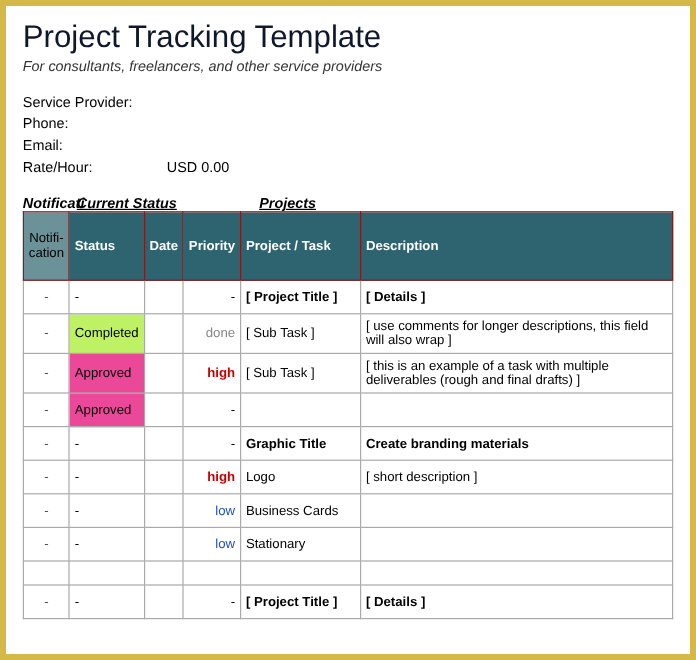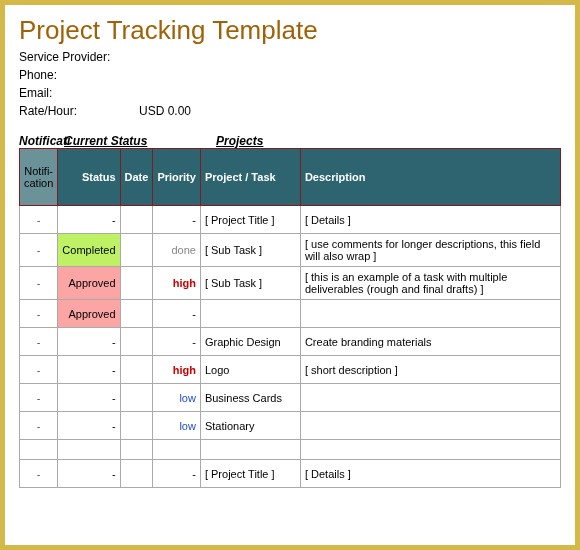--- a/index.html
+++ b/index.html
@@ -10,21 +10,21 @@
     height: 550px;
     border: 5px solid #d4b848;
     overflow: hidden;
   }
   .page {
     padding: 10px 14px;
   }
   .title {
     font-size: 26px;
     font-weight: normal;
-    color: #a16207;
+    color: #0f172a;
     margin-bottom: 2px;
   }
   .subtitle {
     font-size: 12px;
     font-style: italic;
     color: #333;
     margin-bottom: 14px;
   }
   .info-block {
     font-size: 12px;
@@ -75,40 +75,41 @@
     font-size: 11px;
   }
   td {
     border: 1px solid #aaa;
     padding: 4px 4px;
     vertical-align: middle;
     height: 28px;
     color: #000;
   }
   .col-notif { width: 36px; text-align: center; }
-  .col-status { width: 55px; text-align: right; }
+  .col-status { width: 55px; text-align: left; }
   .col-date { width: 32px; text-align: center; }
   .col-priority { width: 45px; text-align: right; }
   .col-project { width: 100px; margin-left: 48px; }
   .col-desc { }
   .dash { color: #555; }
   .status-completed { background: #bef264; }
-  .status-approved { background: #fca5a5; }
+  .status-approved { background: #ec4899; }
   .prio-done { color: #888; }
   .prio-high { color: #c00; font-weight: bold; }
   .prio-low { color: #2050c0; }
-  .bold { font-weight: normal; }
+  .bold { font-weight: bold; }
   .spacer td { height: 20px; }
 </style>
 </head>
 <body>
 
 <div class="page">
 
   <div class="title">Project Tracking Template</div>
+  <div class="subtitle">For consultants, freelancers, and other service providers</div>
 
   <div class="info-block">
     <div class="info-row">
       <div class="info-label">Service Provider:</div>
       <div class="info-value"></div>
     </div>
     <div class="info-row">
       <div class="info-value"></div>
     </div>
     <div class="info-row">
@@ -173,21 +174,21 @@
           <td class="col-date"></td>
           <td class="col-priority ">-</td>
           <td class="col-project"></td>
           <td class="col-desc"></td>
         </tr>
         <tr>
           <td class="col-notif dash">-</td>
           <td class="col-status ">-</td>
           <td class="col-date"></td>
           <td class="col-priority ">-</td>
-          <td class="col-project bold">Graphic Design</td>
+          <td class="col-project bold">Graphic Title</td>
           <td class="col-desc bold">Create branding materials</td>
         </tr>
         <tr>
           <td class="col-notif dash">-</td>
           <td class="col-status ">-</td>
           <td class="col-date"></td>
           <td class="col-priority prio-high">high</td>
           <td class="col-project">Logo</td>
           <td class="col-desc">[ short description ]</td>
         </tr>

